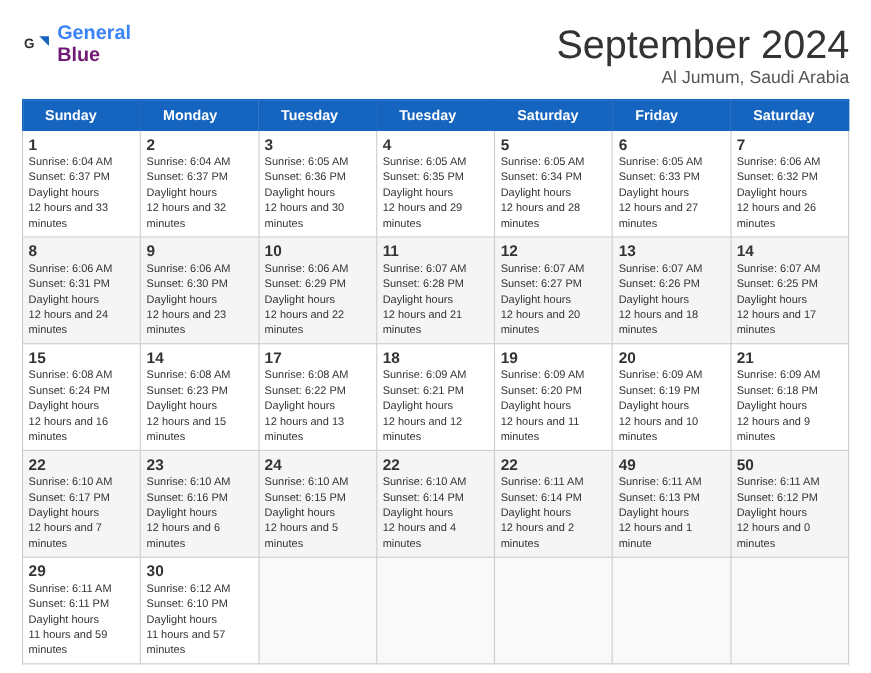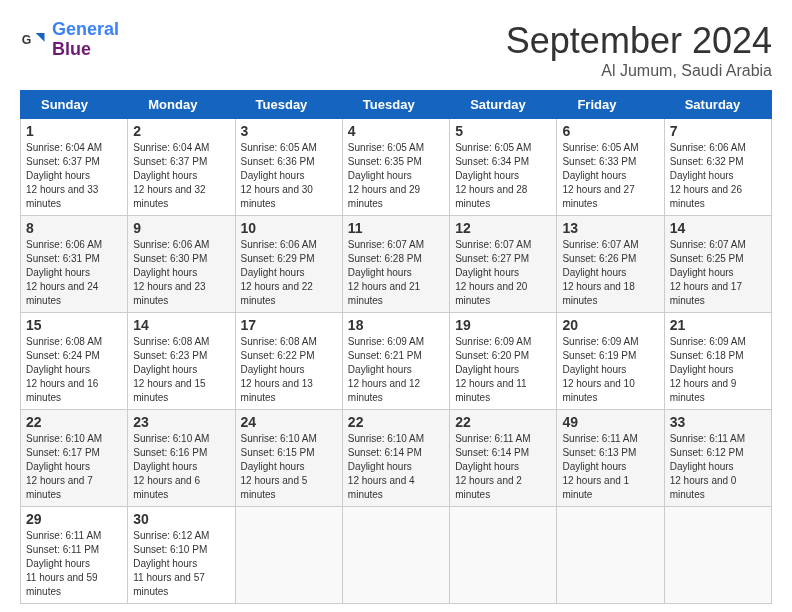--- a/index.html
+++ b/index.html
@@ -225,21 +225,21 @@
         </td>
         <td>
           <span class="day-num">22</span>
 <div class="day-detail">Sunrise: 6:11 AM<br>Sunset: 6:14 PM<br>Daylight hours<br>12 hours and 2 minutes</div>
         </td>
         <td>
           <span class="day-num">49</span>
 <div class="day-detail">Sunrise: 6:11 AM<br>Sunset: 6:13 PM<br>Daylight hours<br>12 hours and 1 minute</div>
         </td>
         <td>
-          <span class="day-num">33</span>
+          <span class="day-num">50</span>
 <div class="day-detail">Sunrise: 6:11 AM<br>Sunset: 6:12 PM<br>Daylight hours<br>12 hours and 0 minutes</div>
         </td>
       </tr>
       <tr>
         <td>
           <span class="day-num">29</span>
 <div class="day-detail">Sunrise: 6:11 AM<br>Sunset: 6:11 PM<br>Daylight hours<br>11 hours and 59 minutes</div>
         </td>
         <td>
           <span class="day-num">30</span>

